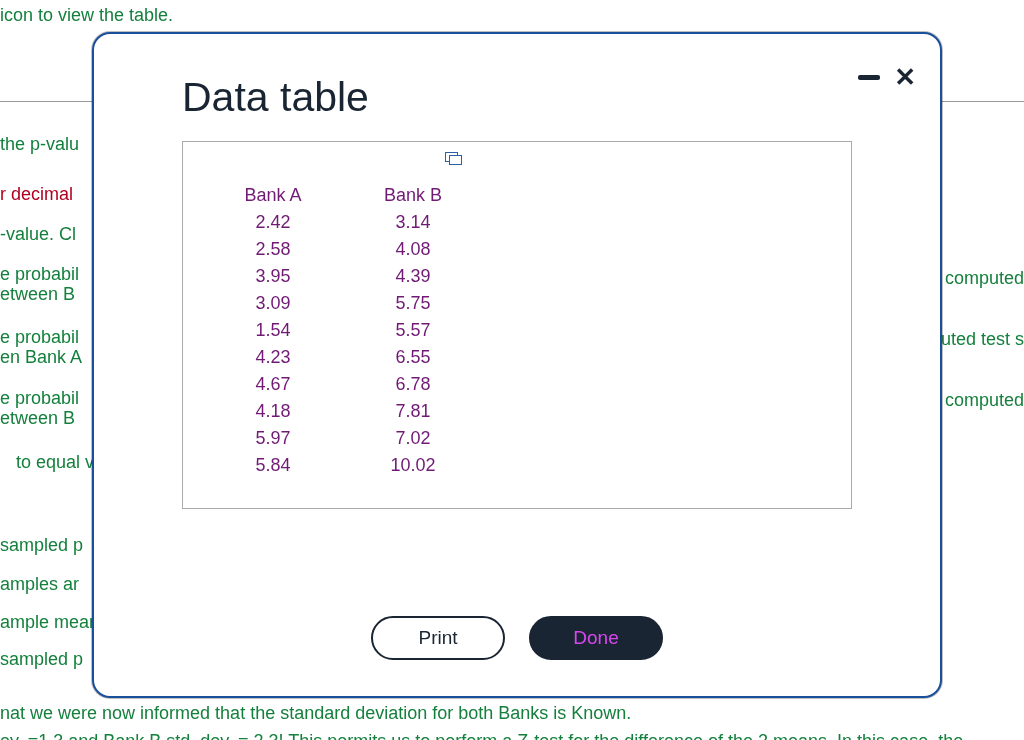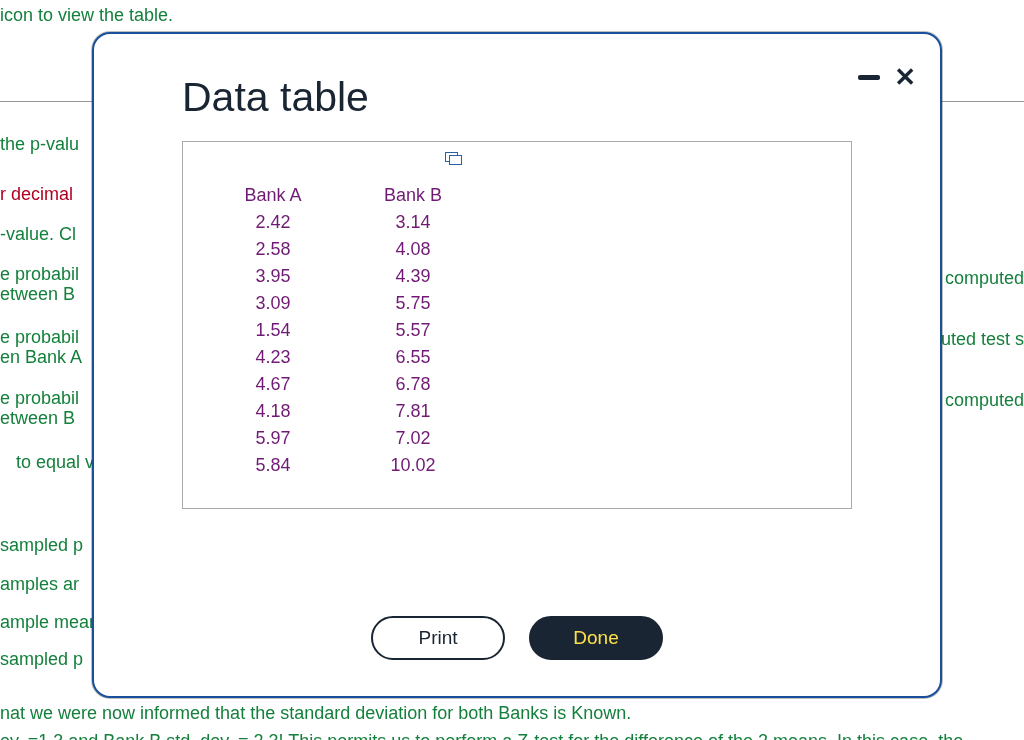--- a/index.html
+++ b/index.html
@@ -155,21 +155,21 @@
       cursor: pointer;
     }
     .btn-outline {
       background: #fff;
       border: 2px solid #1a2533;
       color: #1a2533;
     }
     .btn-solid {
       background: #1a2533;
       border: 2px solid #1a2533;
-      color: #fde047;
+      color: #d946ef;
     }
   </style>
 </head>
 <body>
 
 <div class="bg-text bg-top-line"> icon to view the table.</div>
 <div class="bg-hr"></div>
 <div class="bg-text bg-l1">the p-valu</div>
 <div class="bg-text bg-l2">r decimal</div>
 <div class="bg-text bg-l3">-value. Cl</div>

